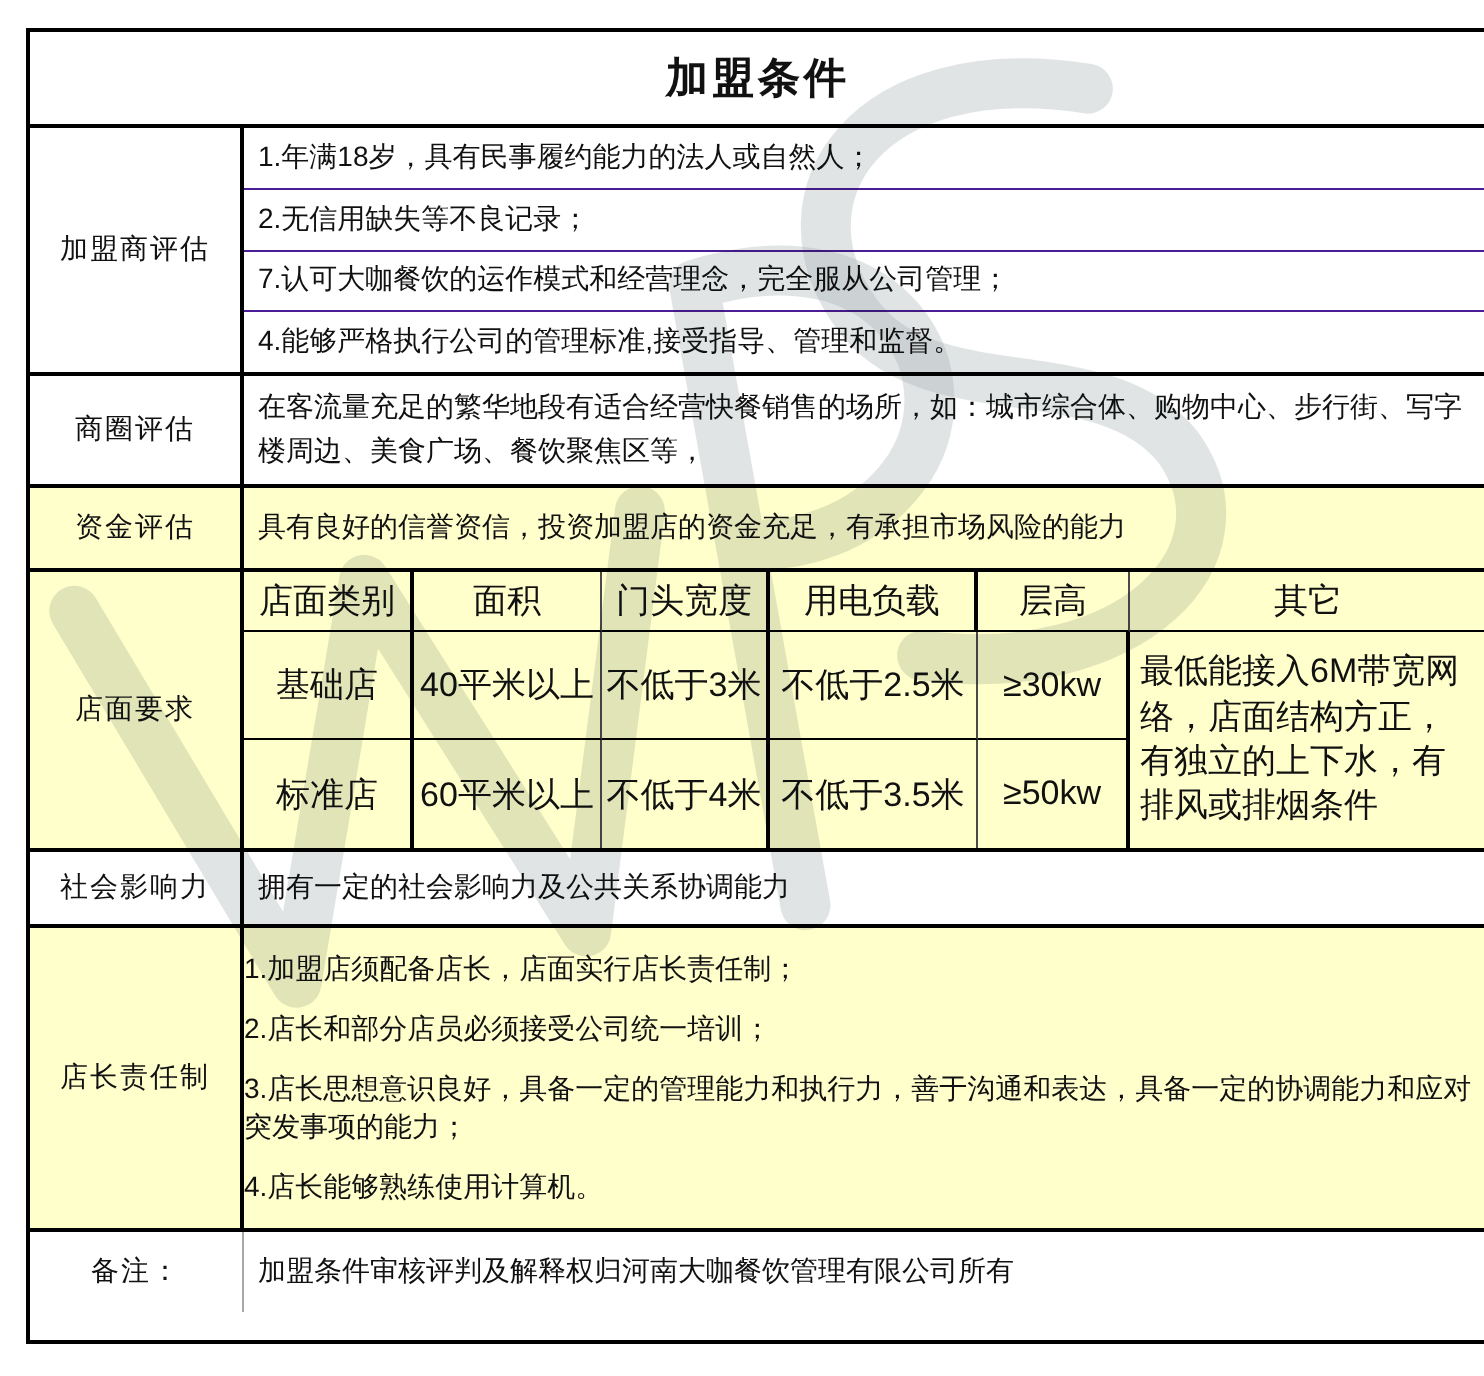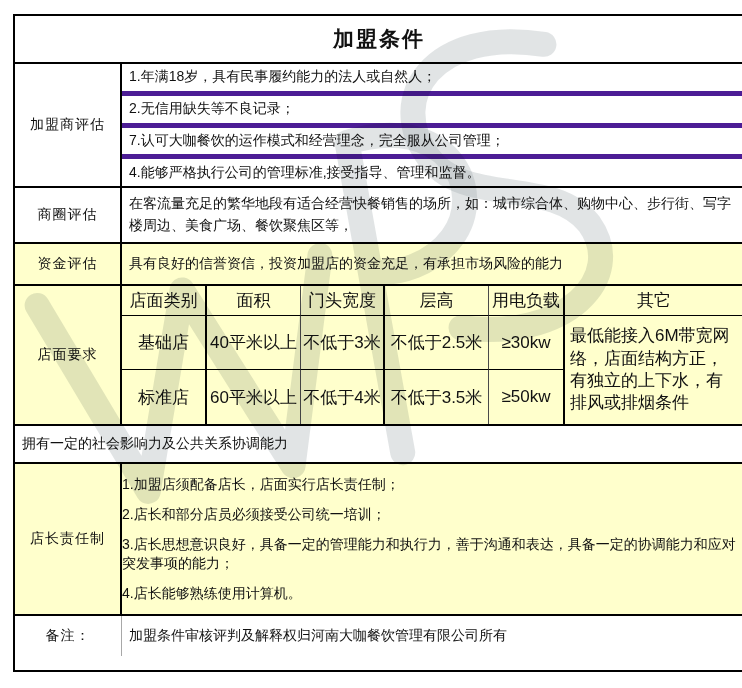--- a/index.html
+++ b/index.html
@@ -34,21 +34,21 @@
   .label.thin { border-right:1px solid #A8A8A8; }
   .content { flex:1; display:flex; min-width:0; }
   .content.center-v { align-items:center; }
   .content.pad { padding:0 7px; }
   .fs14 { font-size:14px; }
   .lh { line-height:1.55; }
   
   .sublist { flex:1; display:flex; flex-direction:column; }
   .subitem {
     flex:1; display:flex; align-items:center; padding:0 7px;
-    font-size:14px; border-bottom:5px solid #4c1d95;
+    font-size:14px; border-bottom:1px solid #4c1d95;
   }
   .subitem:last-child { border-bottom:none; }
   
   .paras { flex:1; display:flex; flex-direction:column; justify-content:space-around; padding:6px 0; }
   .para { font-size:14px; line-height:1.35; }
   
   .store-grid {
     flex:1; display:grid;
     grid-template-columns:85px 94px 84px 104px 76px 1fr;
     grid-template-rows:30px 1fr 1fr;
@@ -100,40 +100,41 @@
       <div class="label">资金评估</div>
       <div class="content center-v pad fs14">具有良好的信誉资信，投资加盟店的资金充足，有承担市场风险的能力</div>
     </div>
 
     <div class="row hl r-store">
       <div class="label">店面要求</div>
       <div class="store-grid">
         <div class="sc bR2 bB1">店面类别</div>
         <div class="sc bR1 bB1">面积</div>
         <div class="sc bR2 bB1">门头宽度</div>
+        <div class="sc bR2 bB1">用电负载</div>
         <div class="sc bR1 bB1">层高</div>
-        <div class="sc bR2 bB1">用电负载</div>
         <div class="sc bB1">其它</div>
 
         <div class="sc bR2 bB1">基础店</div>
         <div class="sc bR1 bB1">40平米以上</div>
         <div class="sc bR2 bB1">不低于3米</div>
         <div class="sc bR1 bB1">不低于2.5米</div>
         <div class="sc bR2 bB1">≥30kw</div>
         <div class="sc other">最低能接入6M带宽网络，店面结构方正，有独立的上下水，有排风或排烟条件</div>
 
         <div class="sc bR2">标准店</div>
         <div class="sc bR1">60平米以上</div>
         <div class="sc bR2">不低于4米</div>
         <div class="sc bR1">不低于3.5米</div>
         <div class="sc bR2">≥50kw</div>
       </div>
     </div>
 
     <div class="row r-soc">
+      <div class="label">社会影响力</div>
       <div class="content center-v pad fs14">拥有一定的社会影响力及公共关系协调能力</div>
     </div>
 
     <div class="row hl r-mgr">
       <div class="label">店长责任制</div>
       <div class="paras">
         <div class="para">1.加盟店须配备店长，店面实行店长责任制；</div>
         <div class="para">2.店长和部分店员必须接受公司统一培训；</div>
         <div class="para">3.店长思想意识良好，具备一定的管理能力和执行力，善于沟通和表达，具备一定的协调能力和应对突发事项的能力；</div>
         <div class="para">4.店长能够熟练使用计算机。</div>

